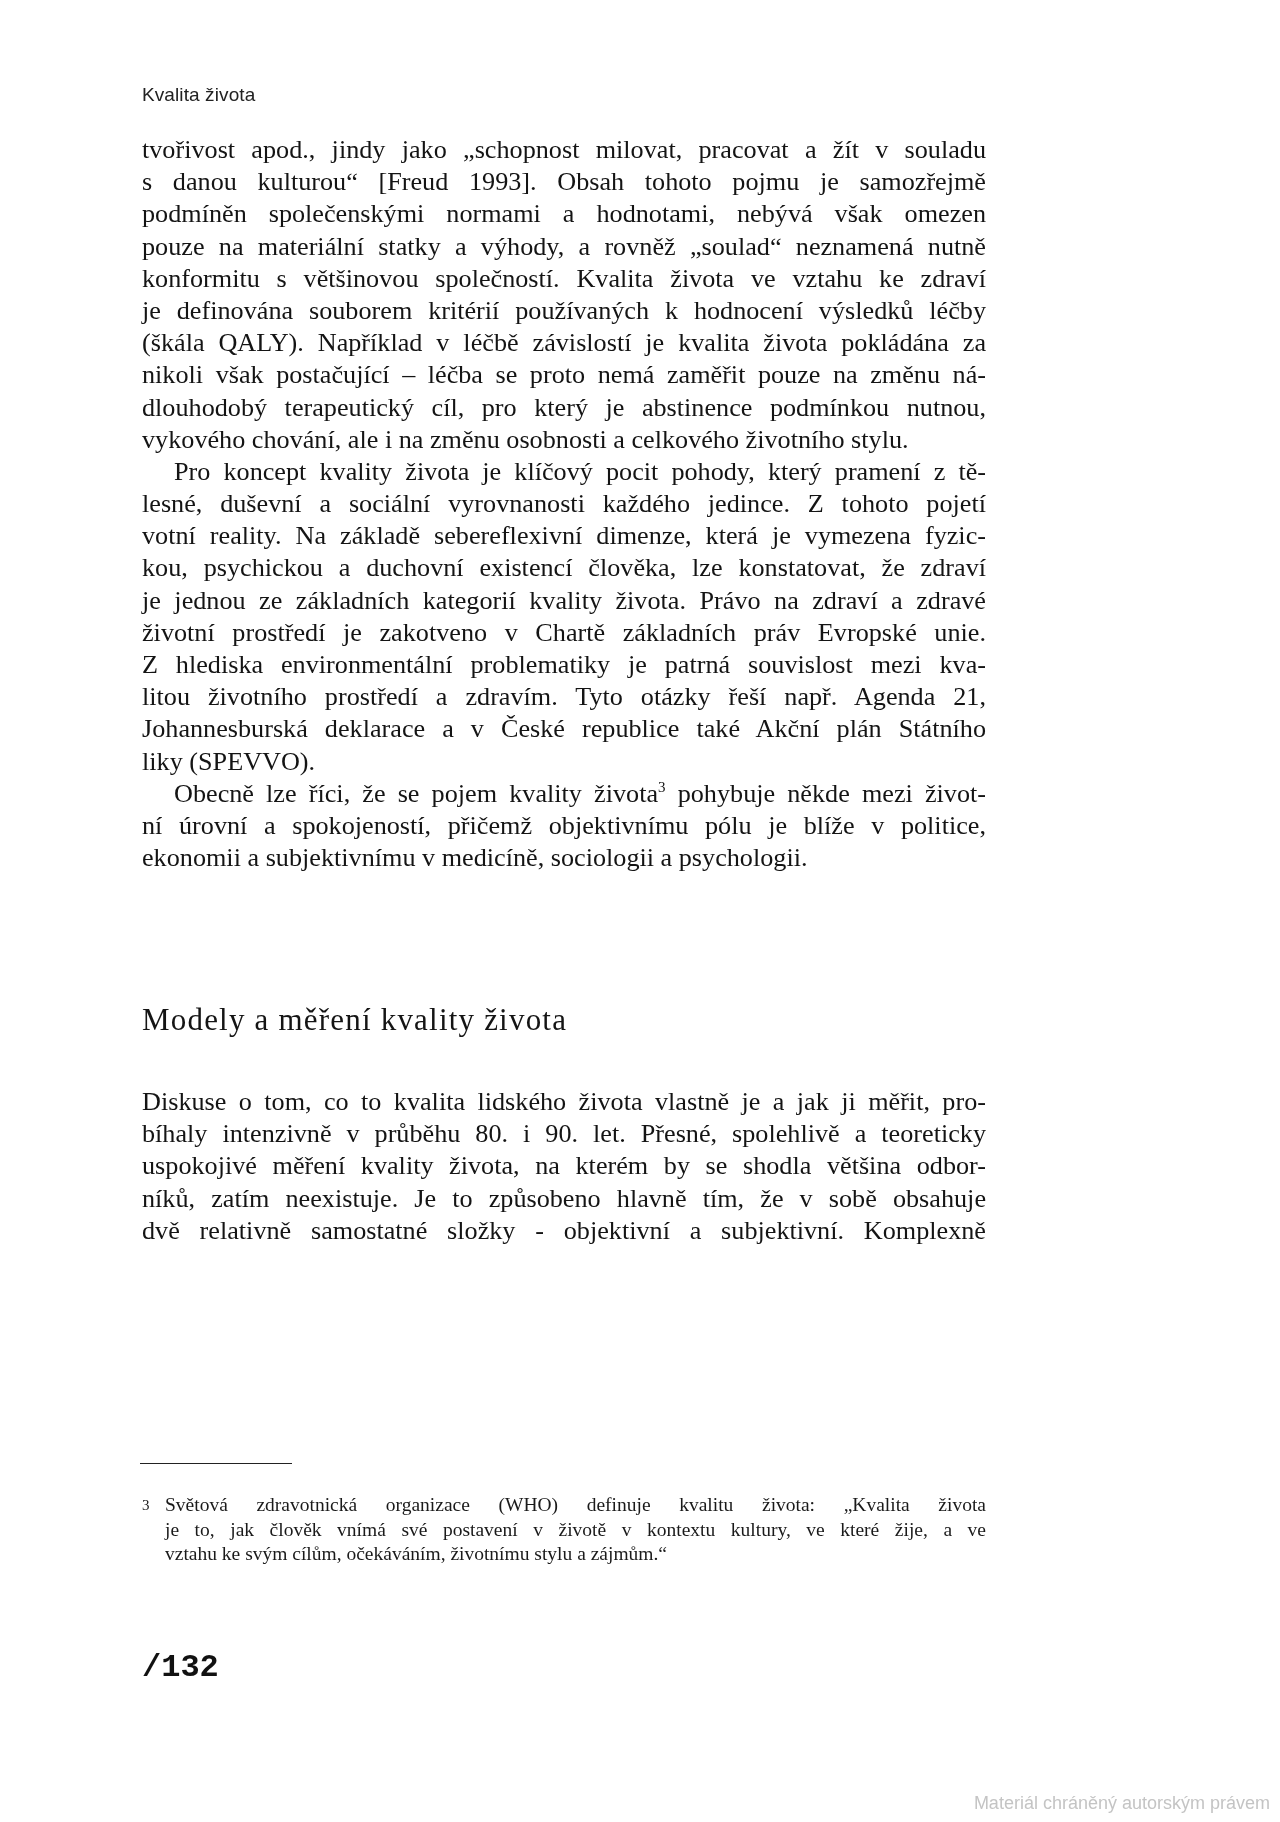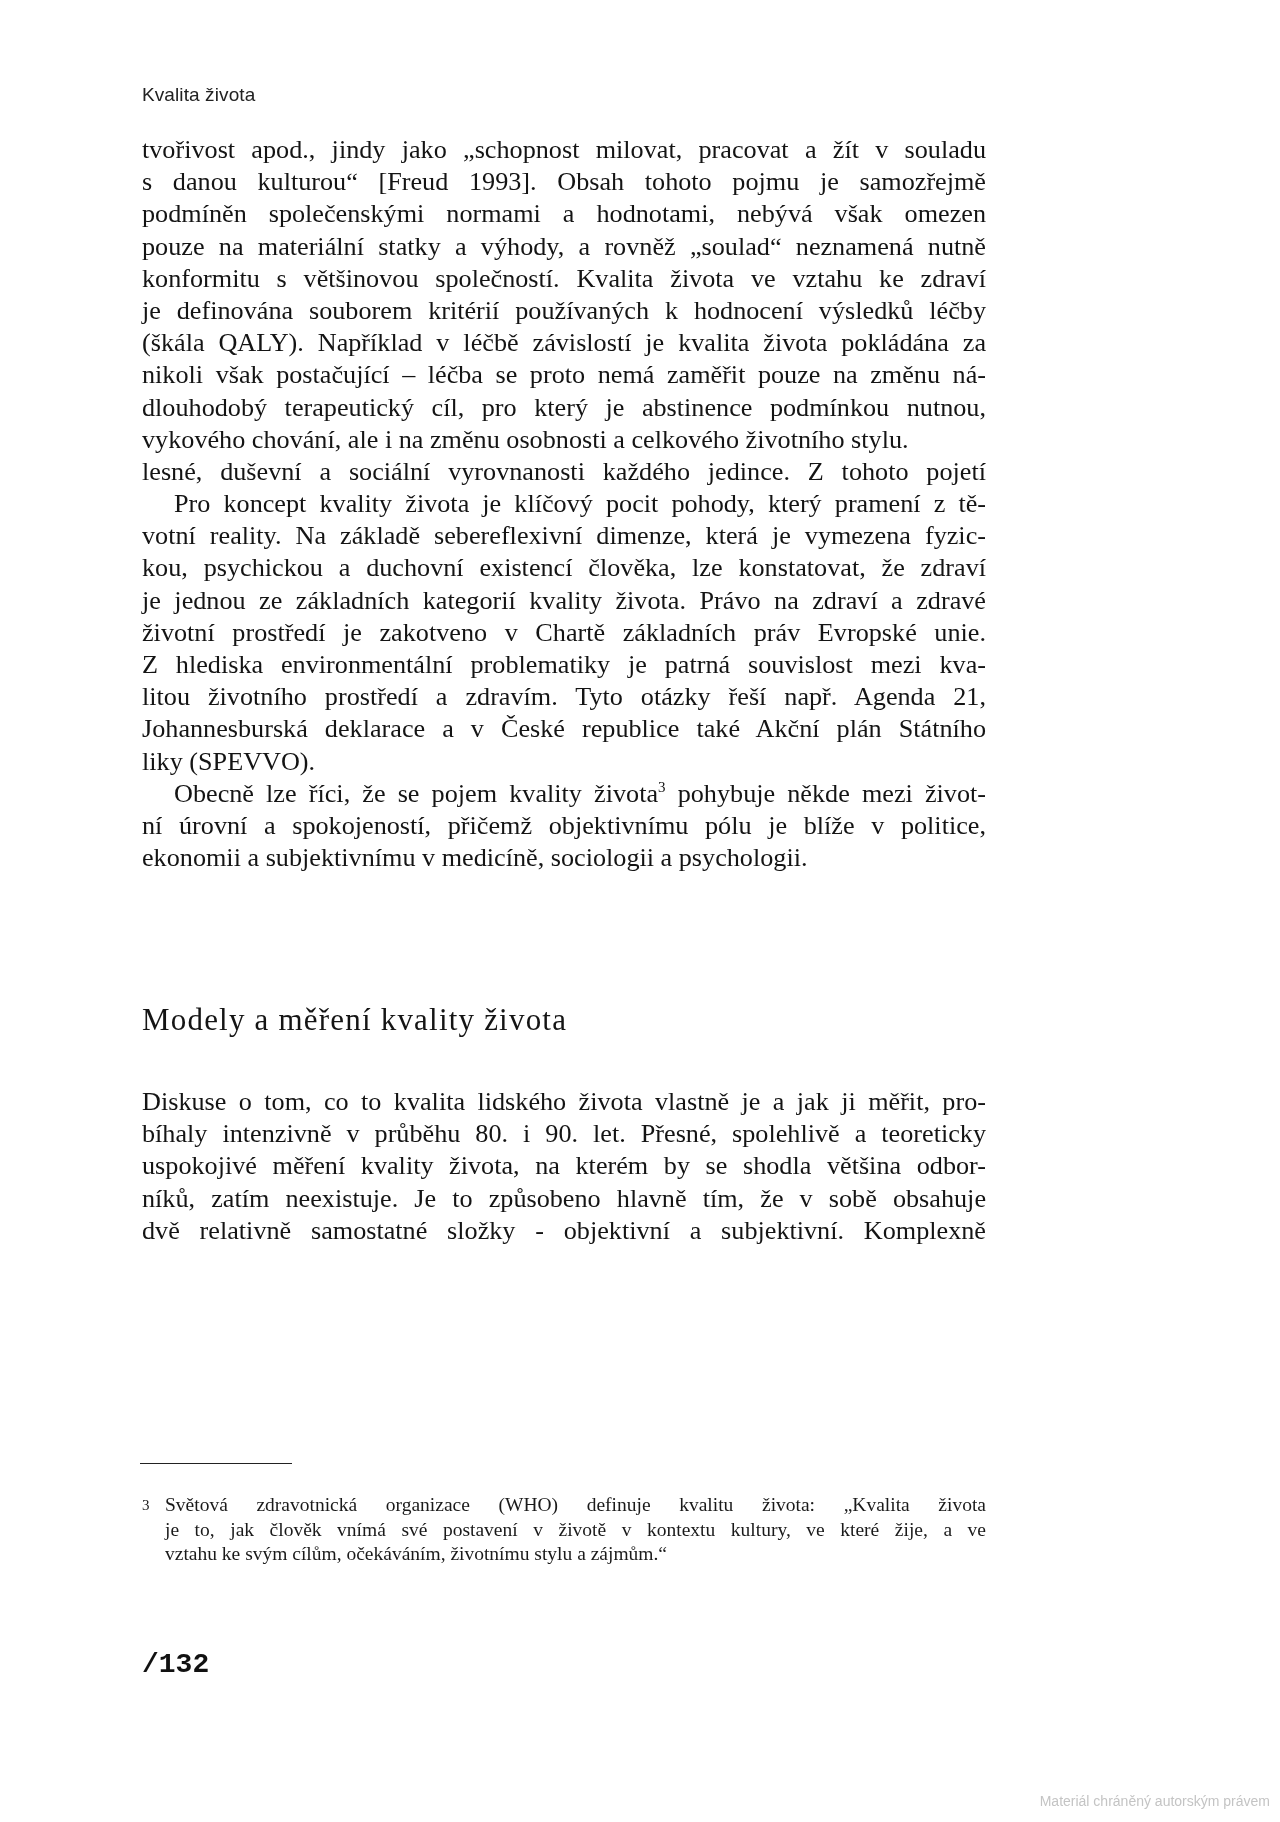--- a/index.html
+++ b/index.html
@@ -32,47 +32,47 @@
       position: absolute; left: 142px; top: 1493px; width: 844px;
       font-family: "Liberation Serif", "DejaVu Serif", serif;
       font-size: 19.5px; line-height: 24.5px; color: #1a1a1a;
     }
     .footnote .fn-num { position: absolute; left: 0; top: 0; font-size: 15px; }
     .footnote .fn-text { margin-left: 23px; }
     .footnote .line { height: 24.5px; }
     .page-number {
       position: absolute; left: 142px; top: 1649px;
       font-family: "Liberation Mono", "DejaVu Sans Mono", monospace;
-      font-weight: bold; font-size: 28px; color: #111;
+      font-weight: bold; font-size: 32px; color: #111;
     }
     .watermark {
       position: absolute; right: 10px; top: 1793px;
       font-family: "Liberation Sans", "DejaVu Sans", sans-serif;
-      font-size: 14px; color: #c4c4c4;
+      font-size: 18px; color: #c4c4c4;
     }
   </style>
 </head>
 <body>
 
 <div class="running-head">Kvalita života</div>
 
 <div class="body-block">
   <span class="line">tvořivost apod., jindy jako „schopnost milovat, pracovat a žít v souladu</span>
   <span class="line">s danou kulturou“ [Freud 1993]. Obsah tohoto pojmu je samozřejmě</span>
   <span class="line">podmíněn společenskými normami a hodnotami, nebývá však omezen</span>
   <span class="line">pouze na materiální statky a výhody, a rovněž „soulad“ neznamená nutně</span>
   <span class="line">konformitu s většinovou společností. Kvalita života ve vztahu ke zdraví</span>
   <span class="line">je definována souborem kritérií používaných k hodnocení výsledků léčby</span>
   <span class="line">(škála QALY). Například v léčbě závislostí je kvalita života pokládána za</span>
   <span class="line">nikoli však postačující – léčba se proto nemá zaměřit pouze na změnu ná-</span>
   <span class="line">dlouhodobý terapeutický cíl, pro který je abstinence podmínkou nutnou,</span>
   <span class="line last">vykového chování, ale i na změnu osobnosti a celkového životního stylu.</span>
 
+  <span class="line indent">Pro koncept kvality života je klíčový pocit pohody, který pramení z tě-</span>
   <span class="line">lesné, duševní a sociální vyrovnanosti každého jedince. Z tohoto pojetí</span>
-  <span class="line indent">Pro koncept kvality života je klíčový pocit pohody, který pramení z tě-</span>
   <span class="line">votní reality. Na základě sebereflexivní dimenze, která je vymezena fyzic-</span>
   <span class="line">kou, psychickou a duchovní existencí člověka, lze konstatovat, že zdraví</span>
   <span class="line">je jednou ze základních kategorií kvality života. Právo na zdraví a zdravé</span>
   <span class="line">životní prostředí je zakotveno v Chartě základních práv Evropské unie.</span>
   <span class="line">Z hlediska environmentální problematiky je patrná souvislost mezi kva-</span>
   <span class="line">litou životního prostředí a zdravím. Tyto otázky řeší např. Agenda 21,</span>
   <span class="line">Johannesburská deklarace a v České republice také Akční plán Státního</span>
   <span class="line last">liky (SPEVVO).</span>
 
   <span class="line indent"><span>Obecně lze říci, že se pojem kvality života</span><sup>3</sup><span> pohybuje někde mezi život-</span></span>

